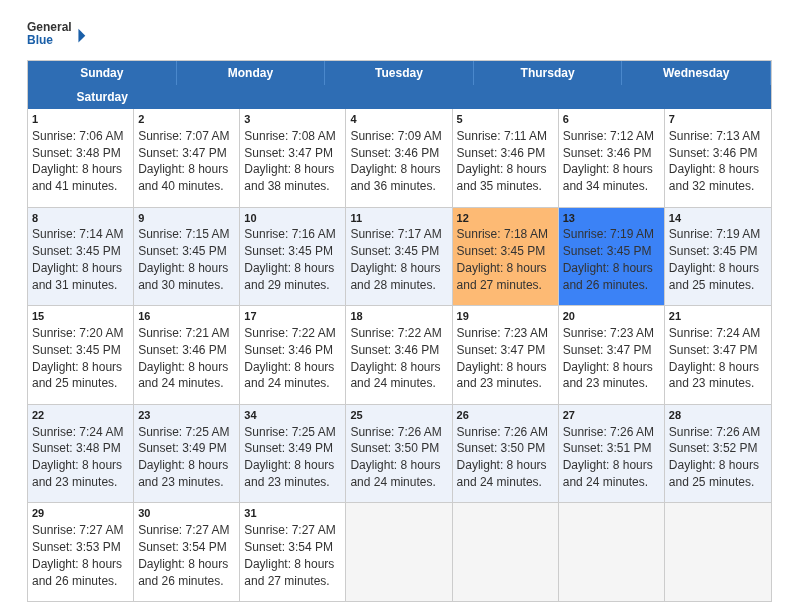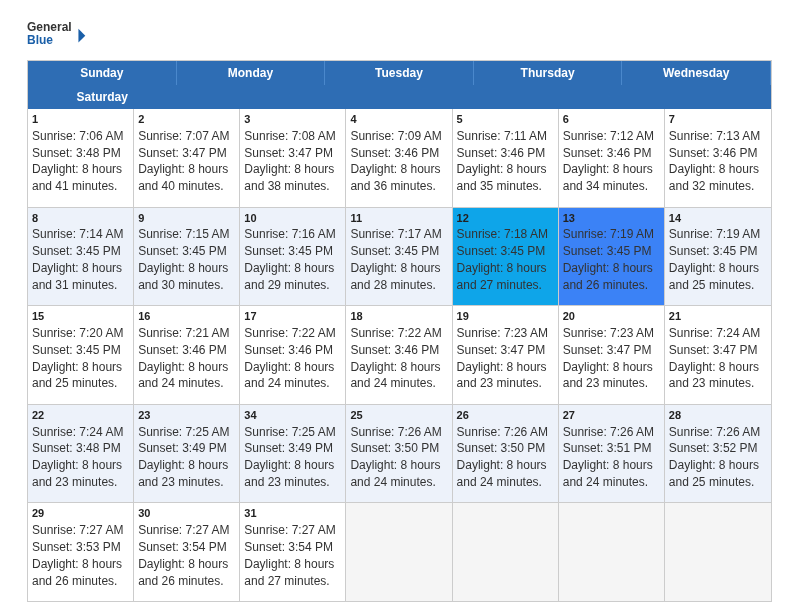--- a/index.html
+++ b/index.html
@@ -168,21 +168,21 @@
         <span class="day-info">Sunrise: 7:15 AM<br>Sunset: 3:45 PM<br>Daylight: 8 hours and 30 minutes.</span>
       </div>
           <div class="cal-cell" style="background: rgb(237, 242, 250);">
         <span class="day-num">10</span>
         <span class="day-info">Sunrise: 7:16 AM<br>Sunset: 3:45 PM<br>Daylight: 8 hours and 29 minutes.</span>
       </div>
           <div class="cal-cell" style="background: rgb(237, 242, 250);">
         <span class="day-num">11</span>
         <span class="day-info">Sunrise: 7:17 AM<br>Sunset: 3:45 PM<br>Daylight: 8 hours and 28 minutes.</span>
       </div>
-          <div class="cal-cell" style="background: #0ea5e9;">
+          <div class="cal-cell" style="background: #fdba74;">
         <span class="day-num">12</span>
         <span class="day-info">Sunrise: 7:18 AM<br>Sunset: 3:45 PM<br>Daylight: 8 hours and 27 minutes.</span>
       </div>
           <div class="cal-cell" style="background: #3b82f6;">
         <span class="day-num">13</span>
         <span class="day-info">Sunrise: 7:19 AM<br>Sunset: 3:45 PM<br>Daylight: 8 hours and 26 minutes.</span>
       </div>
           <div class="cal-cell" style="background: rgb(237, 242, 250);">
         <span class="day-num">14</span>
         <span class="day-info">Sunrise: 7:19 AM<br>Sunset: 3:45 PM<br>Daylight: 8 hours and 25 minutes.</span>

